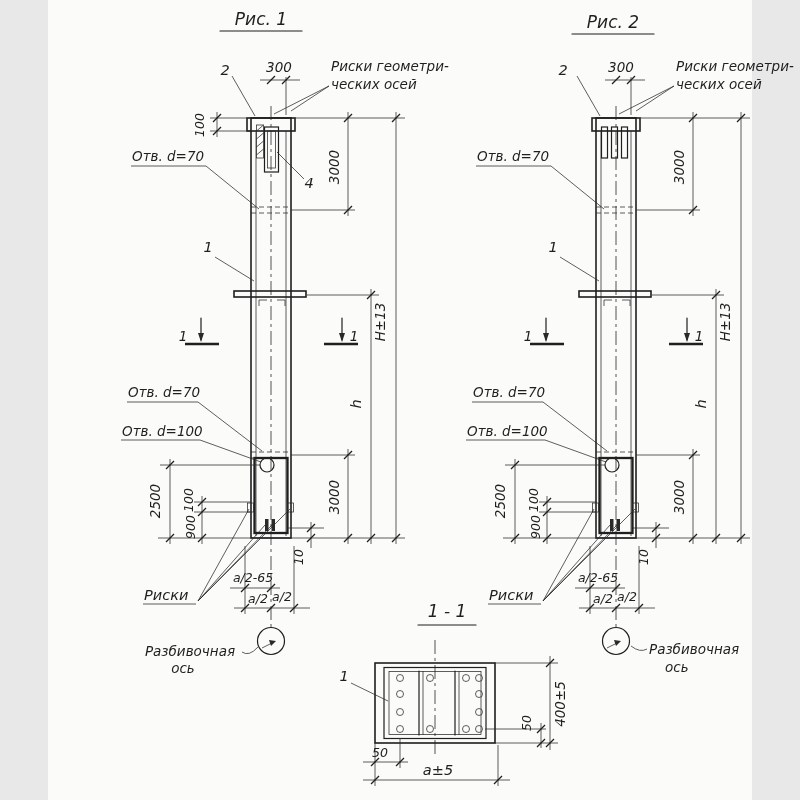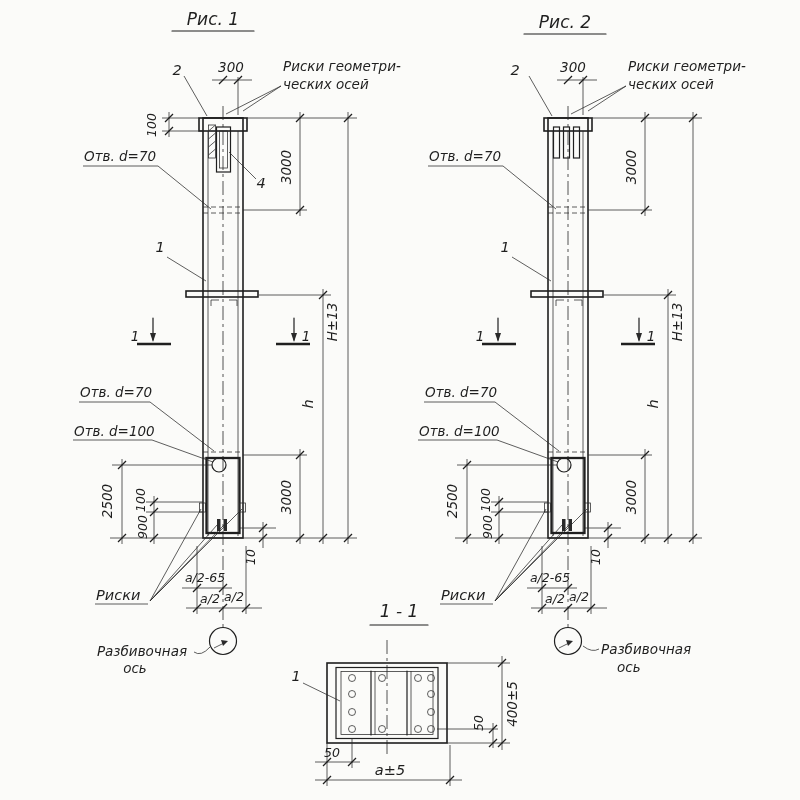--- a/index.html
+++ b/index.html
@@ -1,16 +1,16 @@
 <!DOCTYPE html>
 <html><head>
 <meta charset="utf-8">
 <style>
   html,body{margin:0;padding:0;background:#e8e8e8;}
-  .page{width:800px;height:800px;background:#fbfbf9;position:relative;margin:0 auto;
+  .page{width:704px;height:800px;background:#fbfbf9;position:relative;margin:0 auto;
         font-family:"DejaVu Sans",sans-serif;}
   svg{display:block;}
   svg text{font-family:"DejaVu Sans",sans-serif;font-style:italic;fill:#1f1f1f;}
   .ln{stroke:#1f1f1f;stroke-width:1.2;fill:none;stroke-linecap:round;}
   .md{stroke:#1f1f1f;stroke-width:1.6;fill:none;}
   .thick{stroke:#1f1f1f;stroke-width:2.3;fill:none;}
   .thin{stroke:#2a2a2a;stroke-width:0.75;fill:none;}
   .tk{stroke:#1f1f1f;stroke-width:1.3;fill:none;}
   .dash{stroke-dasharray:5 3;}
   .cl{stroke:#2a2a2a;stroke-width:0.8;fill:none;stroke-dasharray:14 4 3 4;}

